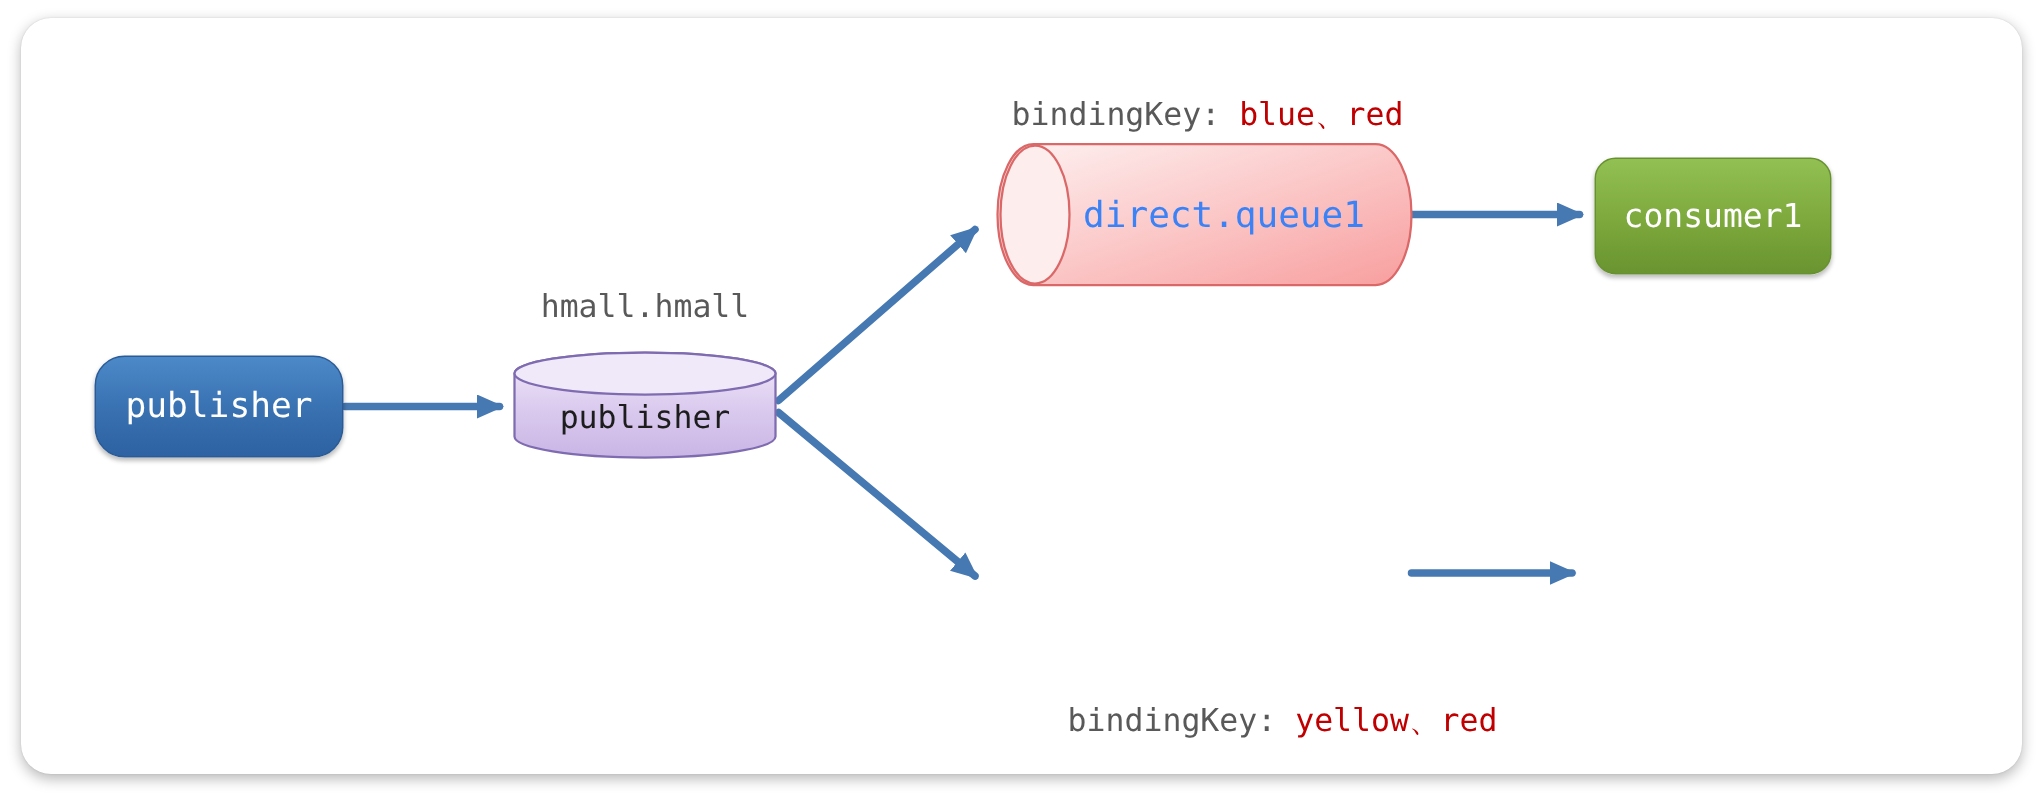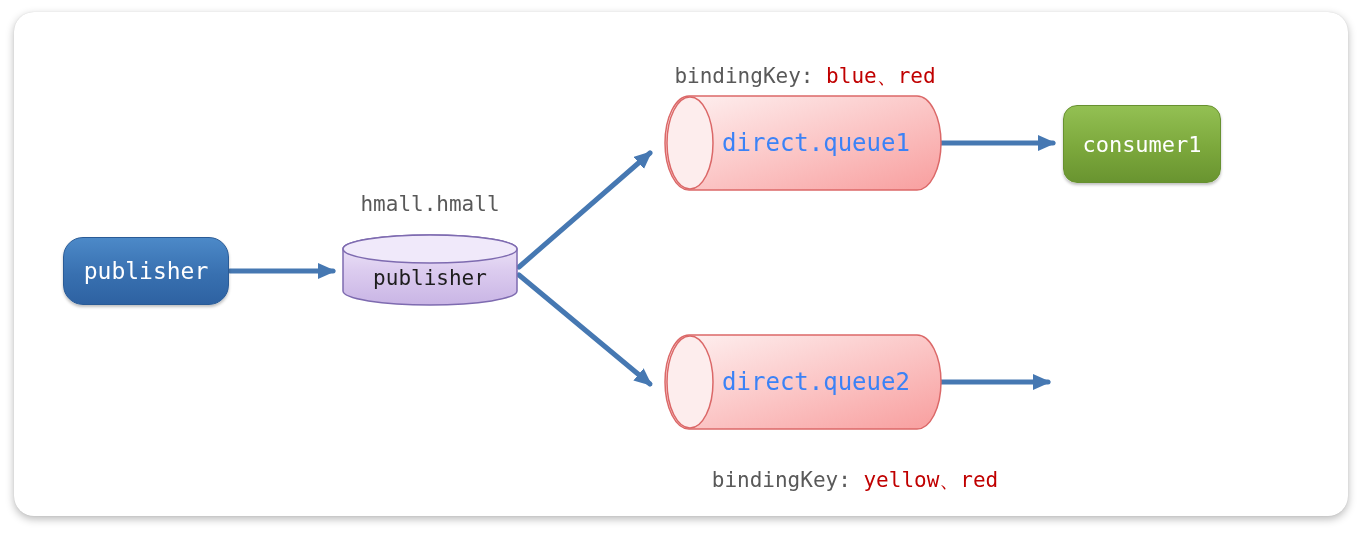--- a/index.html
+++ b/index.html
@@ -123,34 +123,20 @@
           <stop offset="0.55" stop-color="#FBC4C4"></stop>
           <stop offset="1" stop-color="#F89E9E"></stop>
         </linearGradient>
       </defs>
       <path d="M24 1 L252 1 A24 47 0 0 1 252 95 L24 95 A24 47 0 0 1 24 1 Z" fill="url(#gradPink1)" stroke="#DB6868" stroke-width="1.5"></path>
       <ellipse cx="25" cy="48" rx="23" ry="46" fill="#FDEDED" stroke="#DB6868" stroke-width="1.5"></ellipse>
     </svg>
     <div class="shape-label">direct.queue1</div>
   </div>
 
-  <div class="shape-group queue-group queue-2">
-    <svg width="276" height="96" viewBox="0 0 276 96">
-      <defs>
-        <linearGradient id="gradPink2" x1="0" y1="0" x2="1" y2="1">
-          <stop offset="0" stop-color="#FEF2F2"></stop>
-          <stop offset="0.55" stop-color="#FBC4C4"></stop>
-          <stop offset="1" stop-color="#F89E9E"></stop>
-        </linearGradient>
-      </defs>
-      <path d="M24 1 L252 1 A24 47 0 0 1 252 95 L24 95 A24 47 0 0 1 24 1 Z" fill="url(#gradPink2)" stroke="#DB6868" stroke-width="1.5"></path>
-      <ellipse cx="25" cy="48" rx="23" ry="46" fill="#FDEDED" stroke="#DB6868" stroke-width="1.5"></ellipse>
-    </svg>
-    <div class="shape-label">direct.queue2</div>
-  </div>
 
   <div class="node consumer-box consumer-1">
     <span>consumer1</span>
   </div>
 
   <div class="binding-label binding-top">
     <span>bindingKey: </span><span class="binding-keys">blue、red</span>
   </div>
   <div class="binding-label binding-bottom">
     <span>bindingKey: </span><span class="binding-keys">yellow、red</span>

